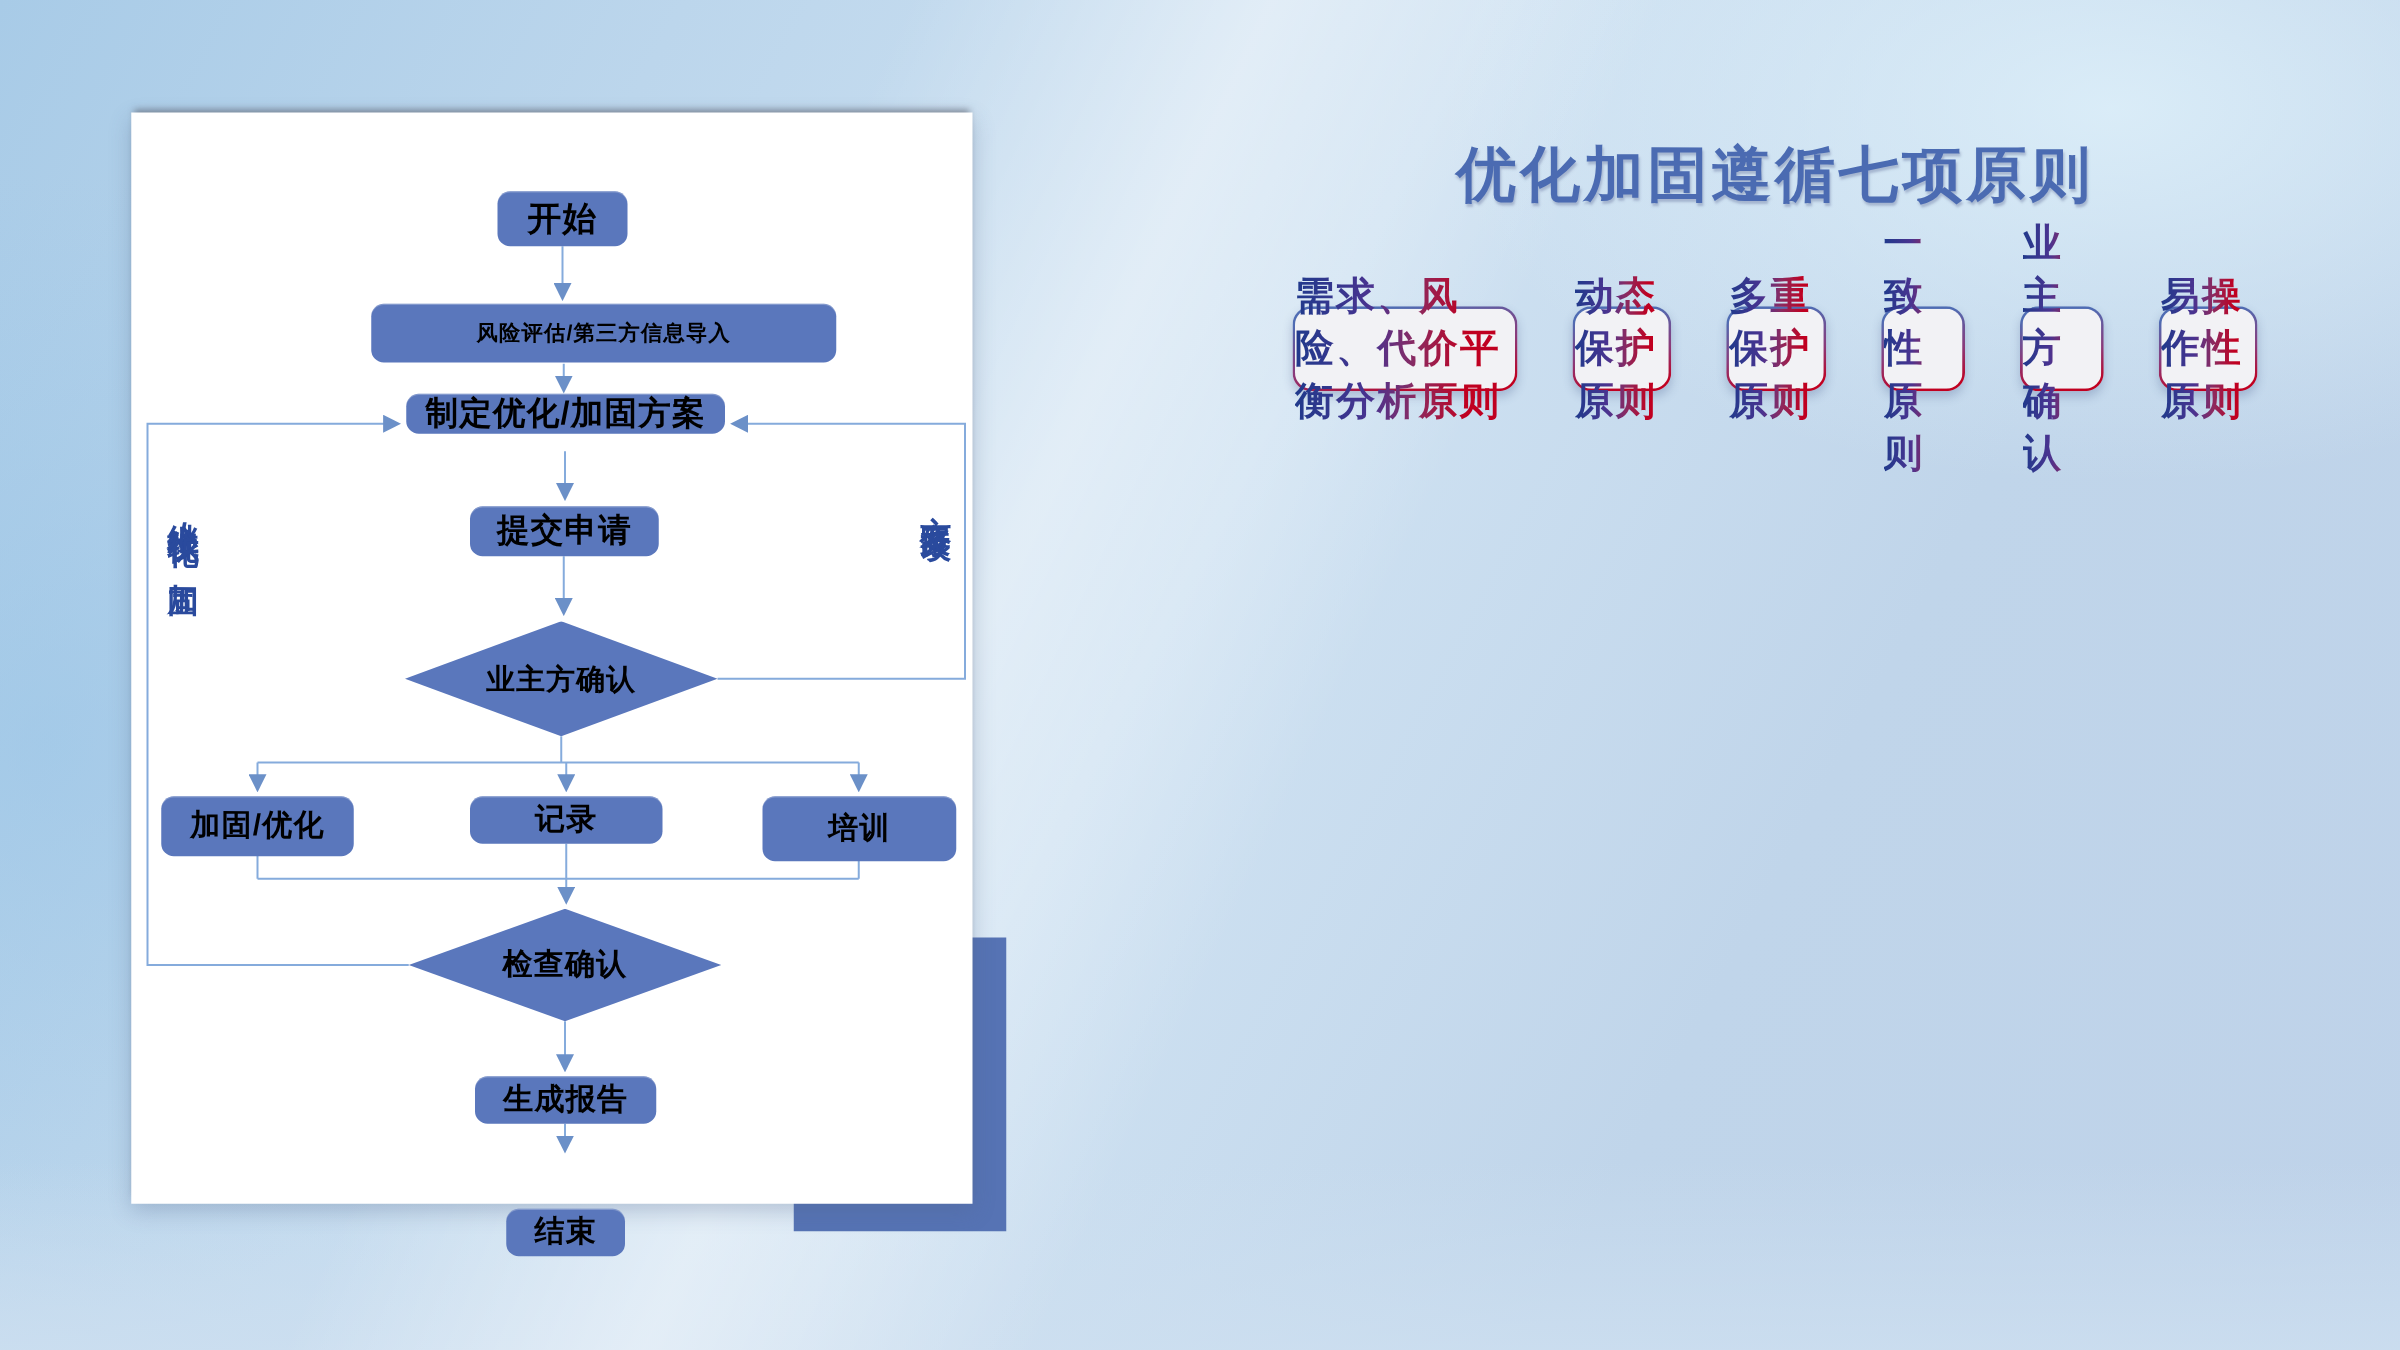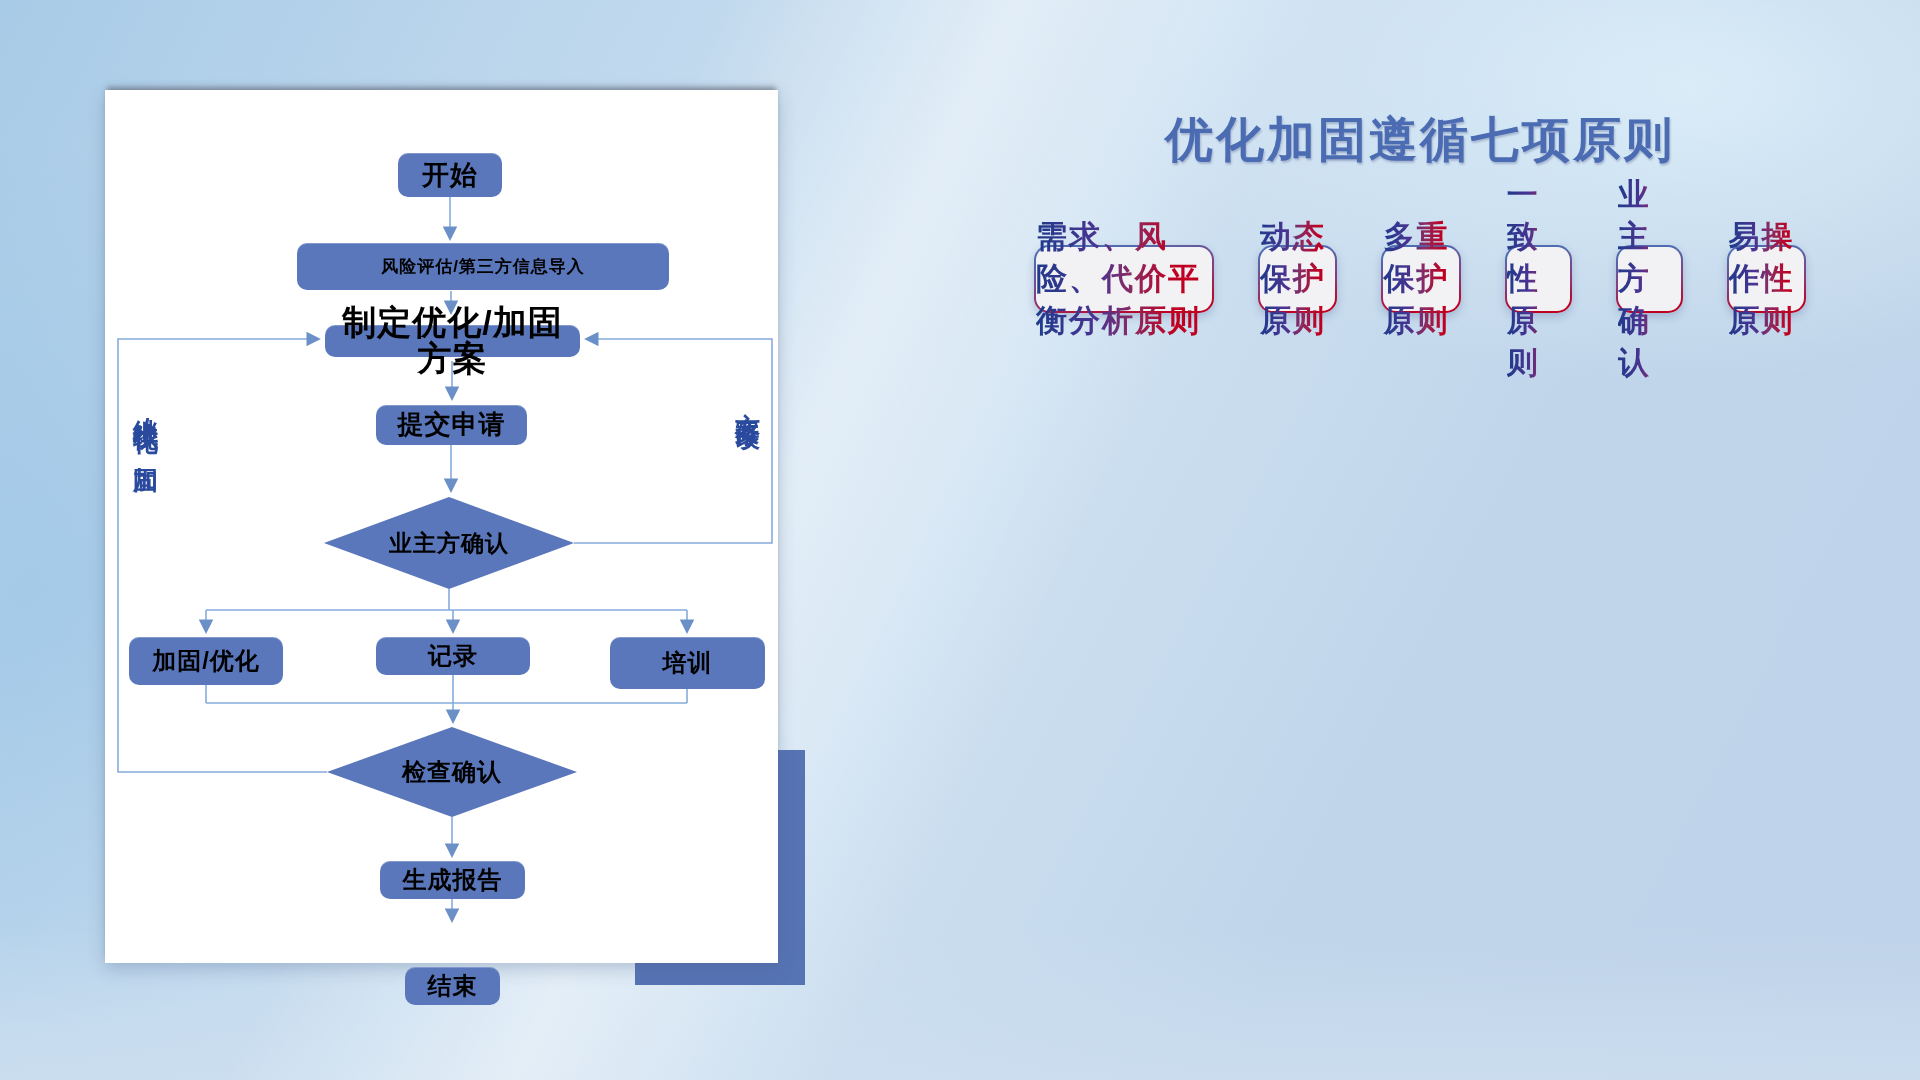--- a/index.html
+++ b/index.html
@@ -34,21 +34,21 @@
   .node {
     position: absolute; display: flex; align-items: center; justify-content: center;
     background: #5a77bc; color: #000000; font-weight: bold; text-align: center;
     line-height: 1.05; letter-spacing: 1px; z-index: 3;
   }
   .rrect { border-radius: 10px; box-shadow: inset 0 1px 0 rgba(255,255,255,0.25); }
   .diamond { clip-path: polygon(50% 0, 100% 50%, 50% 100%, 0 50%); background: #5a77bc; }
 
   .n-start   { left: 293px; top:  63px; width: 104px; height: 44px; font-size: 27px; }
   .n-risk    { left: 192px; top: 153px; width: 372px; height: 47px; font-size: 17px; }
-  .n-plan    { left: 220px; top: 235px; width: 255px; height: 32px; font-size: 34px; }
+  .n-plan    { left: 220px; top: 225px; width: 255px; height: 32px; font-size: 26px; }
   .n-submit  { left: 271px; top: 315px; width: 151px; height: 40px; font-size: 26px; }
   .n-owner   { left: 219px; top: 407px; width: 250px; height: 92px; font-size: 23px; }
   .n-harden  { left:  24px; top: 547px; width: 154px; height: 48px; font-size: 24px; }
   .n-record  { left: 271px; top: 547px; width: 154px; height: 38px; font-size: 24px; }
   .n-train   { left: 505px; top: 547px; width: 155px; height: 52px; font-size: 24px; }
   .n-check   { left: 222px; top: 637px; width: 250px; height: 90px; font-size: 24px; }
   .n-report  { left: 275px; top: 771px; width: 145px; height: 38px; font-size: 24px; }
   .n-end     { left: 300px; top: 834px; width:  95px; height: 38px; font-size: 24px; margin-top: 43px; }
 
   .loop-label {

